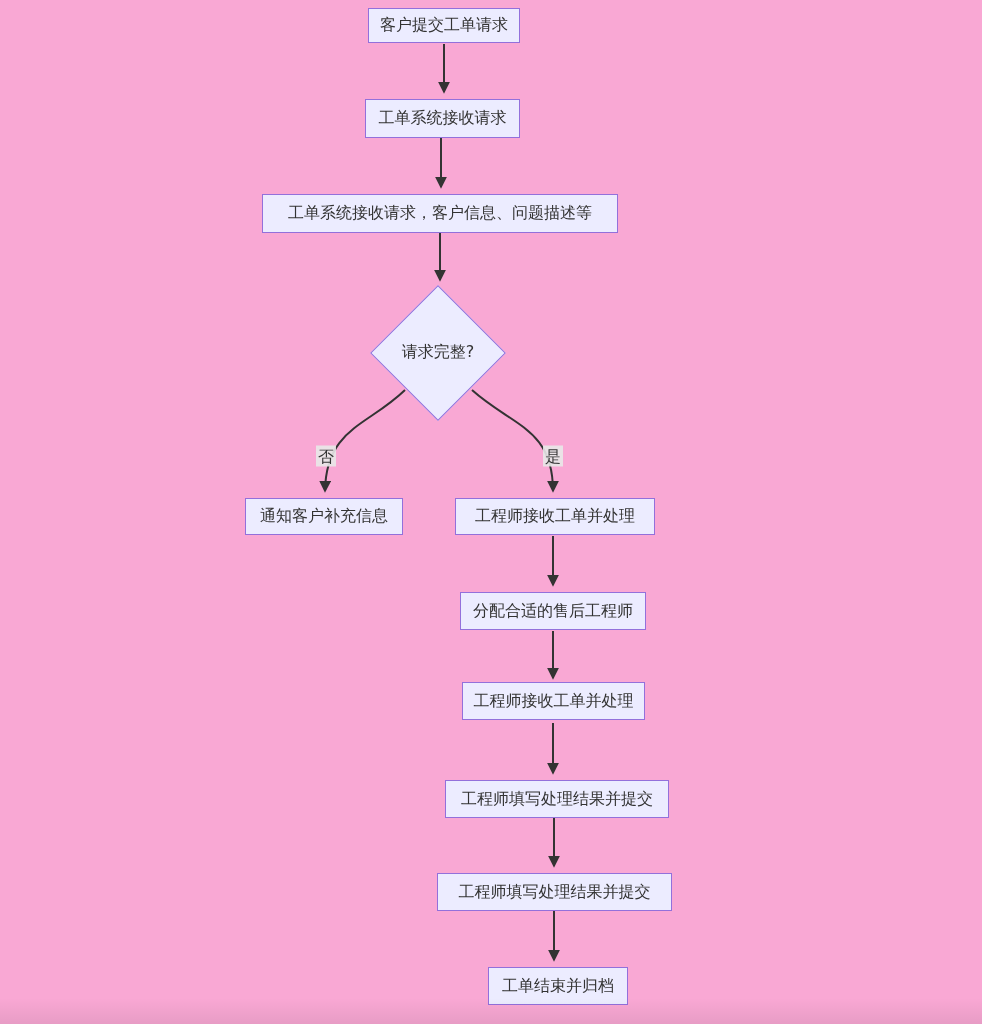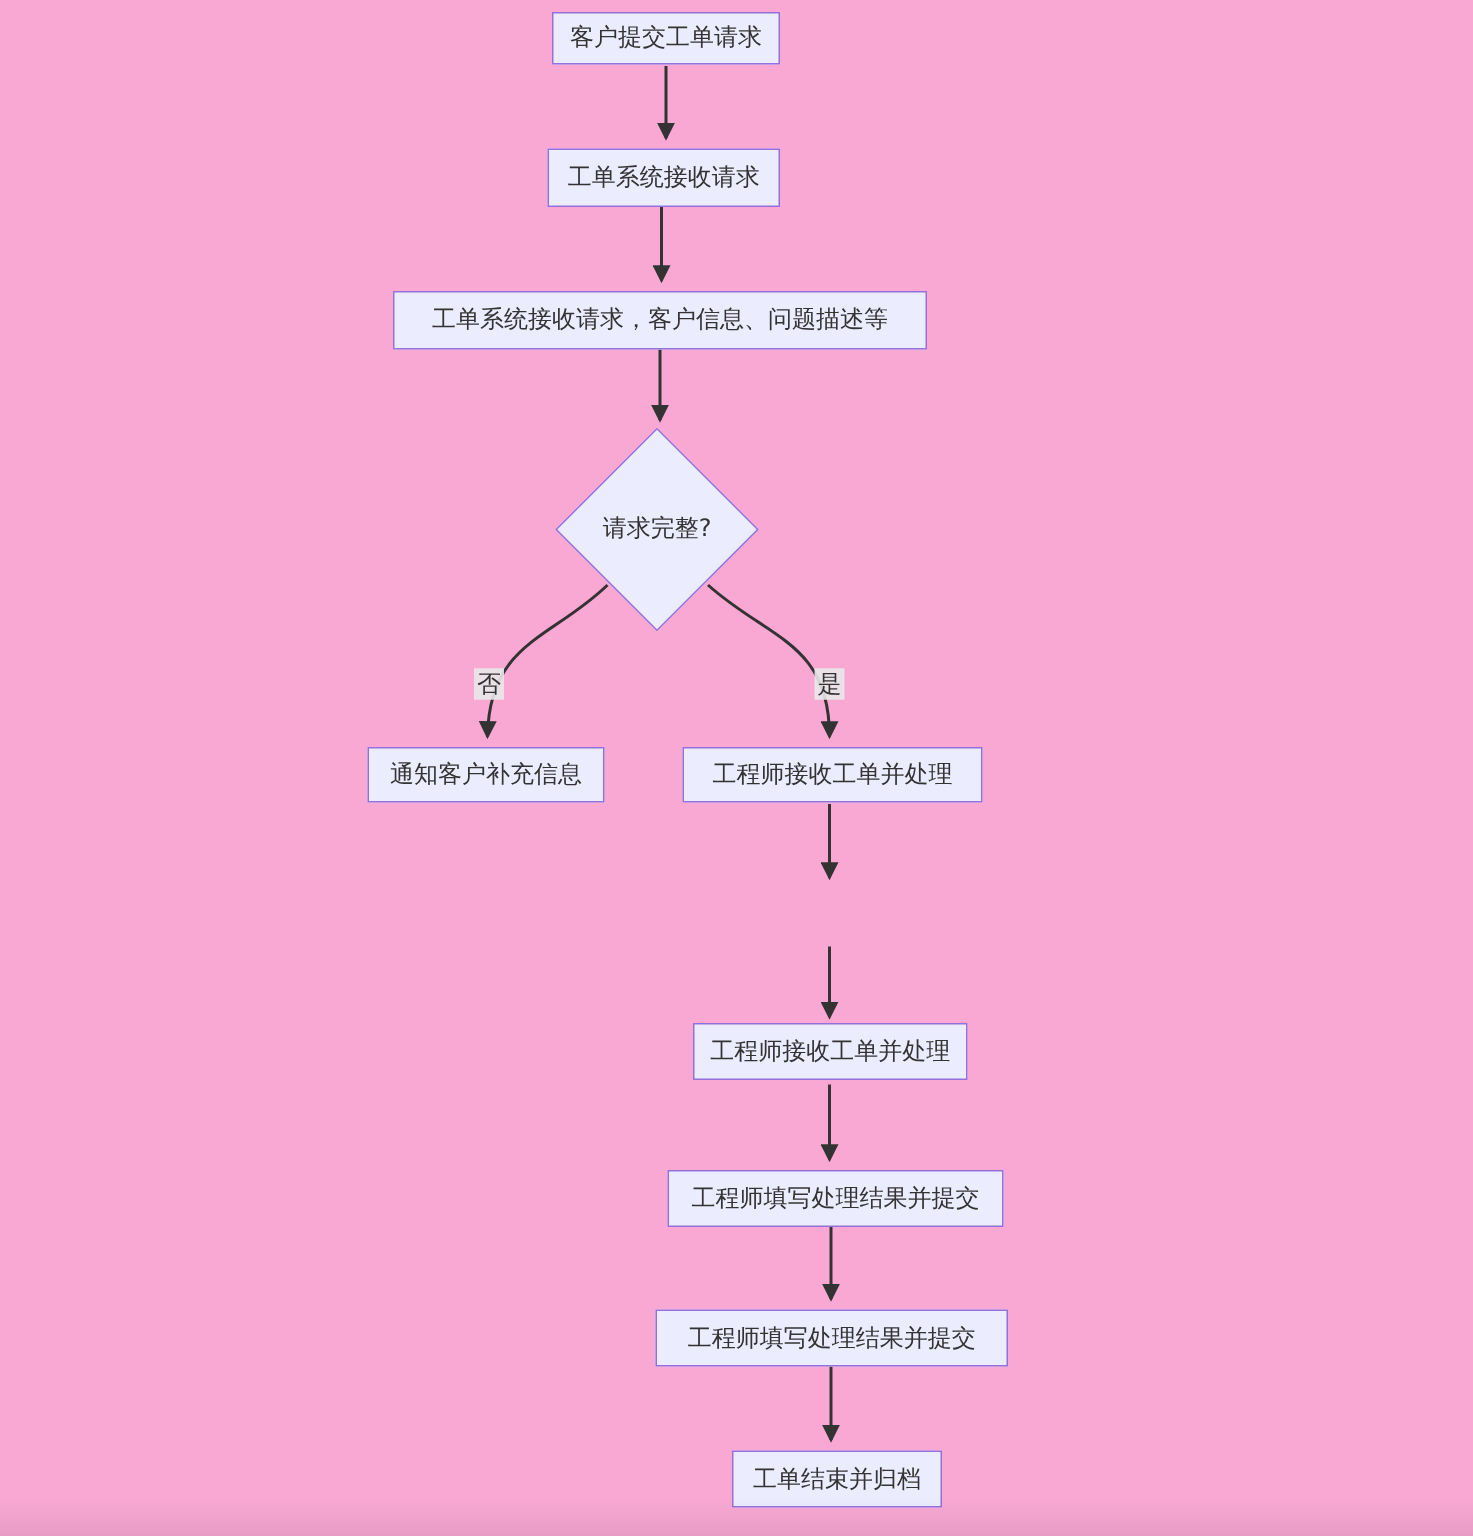--- a/index.html
+++ b/index.html
@@ -123,20 +123,23 @@
   <div class="edge-label" style="left:553px;top:456px">是</div>
 
   <div class="node rect" style="left:245px;top:498px;width:158px;height:37px">
     <span class="node-label">通知客户补充信息</span>
   </div>
 
   <div class="node rect" style="left:455px;top:498px;width:200px;height:37px">
     <span class="node-label">工程师接收工单并处理</span>
   </div>
 
+  <div class="node rect" style="left:460px;top:592px;width:186px;height:38px">
+    <span class="node-label">分配合适的售后工程师</span>
+  </div>
 
   <div class="node rect" style="left:462px;top:682px;width:183px;height:38px">
     <span class="node-label">工程师接收工单并处理</span>
   </div>
 
   <div class="node rect" style="left:445px;top:780px;width:224px;height:38px">
     <span class="node-label">工程师填写处理结果并提交</span>
   </div>
 
   <div class="node rect" style="left:437px;top:873px;width:235px;height:38px">

